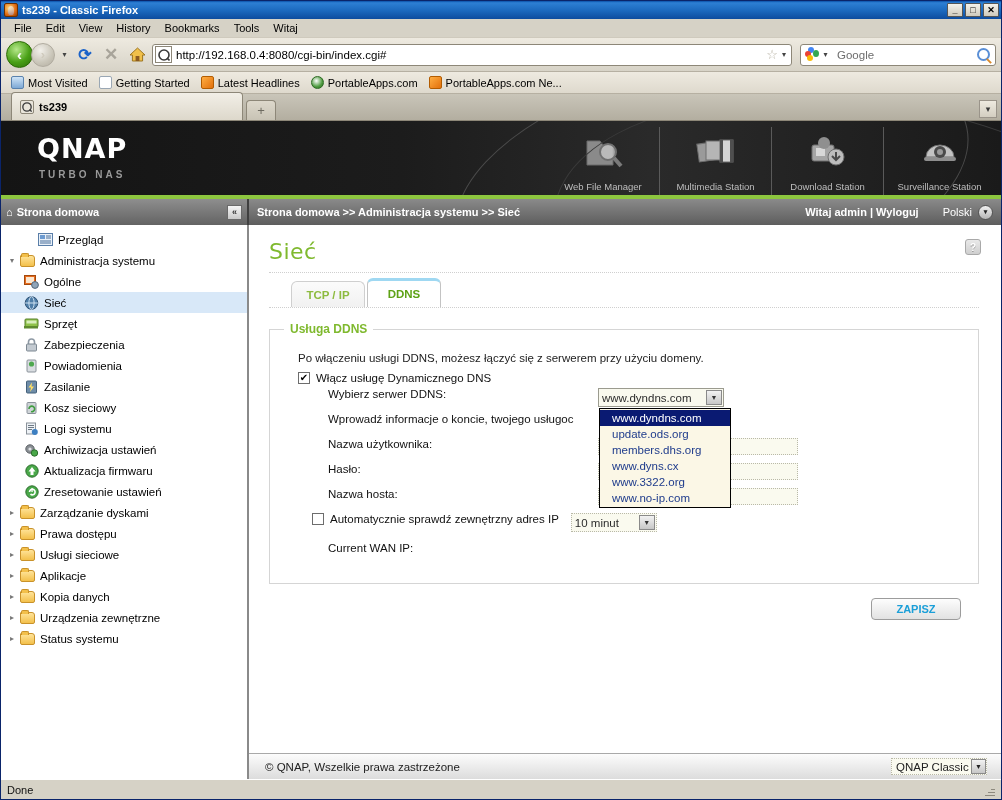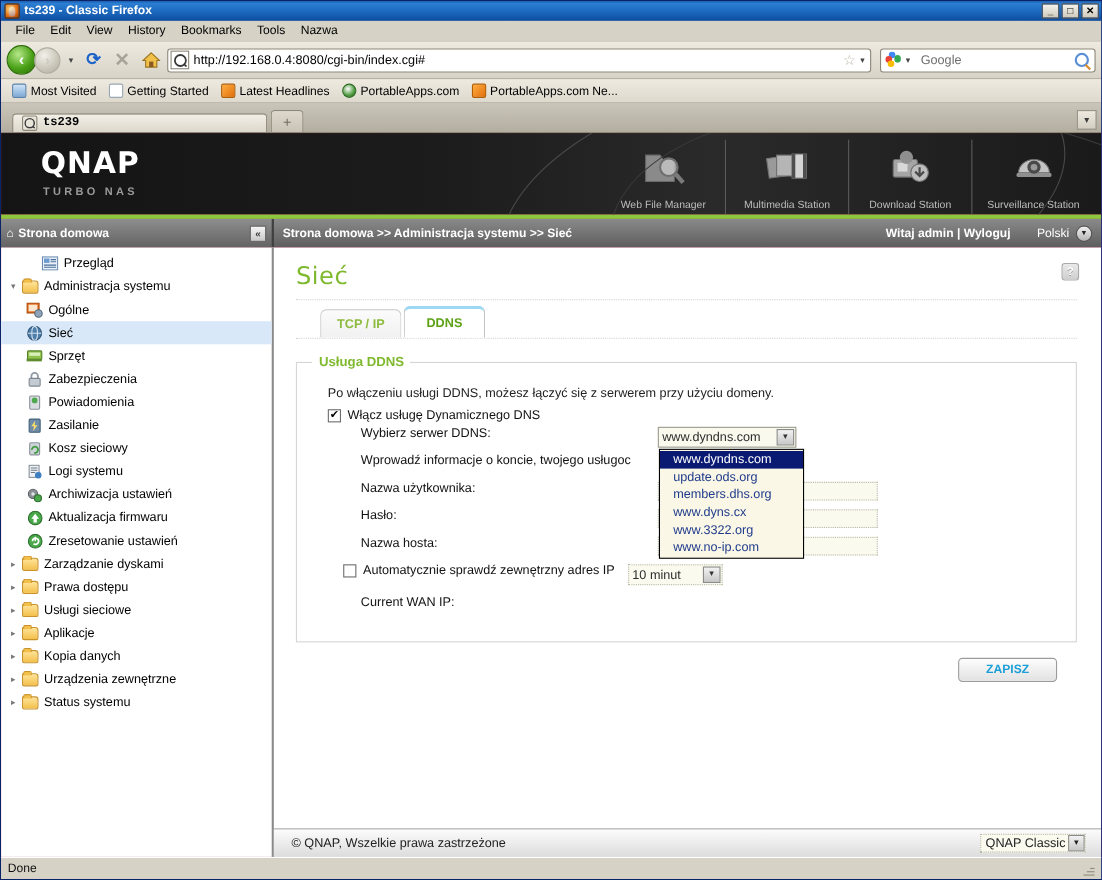--- a/index.html
+++ b/index.html
@@ -72,34 +72,34 @@
     display:flex;align-items:center;gap:3px;padding-left:6px;border-bottom:1px solid #b6b0a2;font-size:11px;}
   .bm{display:flex;align-items:center;gap:4px;padding:1px 4px;}
   .bmi{width:13px;height:13px;border-radius:2px;flex:0 0 auto;}
   .bmi.folder{background:linear-gradient(to bottom,#cfe4f7,#7ea9d5);border:1px solid #5a82ad;}
   .bmi.page{background:#fff;border:1px solid #9aa7b4;}
   .bmi.feed{background:linear-gradient(135deg,#ffae42,#e2700b);border:1px solid #b35c00;}
   .bmi.pa{background:radial-gradient(circle at 40% 35%,#fff,#4e9b3f 60%,#2c6a22);border-radius:50%;border:1px solid #2c6a22;}
 
   .tabstrip{height:26px;background:linear-gradient(to bottom,#c9c5b9,#b3aea0);
     display:flex;align-items:flex-end;padding-left:10px;position:relative;}
-  .tab{height:17px;min-width:232px;background:linear-gradient(to bottom,#f2efe7,#ddd8cb);
+  .tab{height:28px;min-width:232px;background:linear-gradient(to bottom,#f2efe7,#ddd8cb);
     border:1px solid #8d8778;border-bottom:none;border-radius:4px 4px 0 0;
-    display:flex;align-items:center;gap:5px;padding:0 8px;font-size:11px;font-weight:bold;color:#000;font-family:Liberation Mono, monospace;}
+    display:flex;align-items:center;gap:5px;padding:0 8px;font-size:11px;font-weight:bold;color:#000;}
   .tab-ico{width:14px;height:14px;border-radius:2px;background:#e9e5db;border:1px solid #8d8778;
     display:flex;align-items:center;justify-content:center;font-size:9px;}
   .tab-new{width:30px;height:20px;margin-left:3px;background:linear-gradient(to bottom,#ddd8cb,#c8c3b5);
     border:1px solid #8d8778;border-bottom:none;border-radius:4px 4px 0 0;
     display:flex;align-items:center;justify-content:center;color:#6d6a60;font-size:13px;}
   .tab-listbtn{position:absolute;right:4px;bottom:2px;width:18px;height:18px;
     display:flex;align-items:center;justify-content:center;color:#3a3a3a;font-size:9px;
     border:1px solid #9a948a;background:linear-gradient(to bottom,#eeeae0,#d3cec1);}
 
   
-  #page{flex:1 1 auto;background:#be185d;position:relative;overflow:hidden;
+  #page{flex:1 1 auto;background:#000000;position:relative;overflow:hidden;
     border-top:1px solid #8d8778;display:flex;flex-direction:column;}
 
   .qnap-header{height:78px;position:relative;
     background:linear-gradient(to right,#141414 0%,#1c1c1c 40%,#2a2a2a 65%,#1a1a1a 100%);
     border-bottom:4px solid #8dc63f;overflow:hidden;}
   .qnap-header::before{content:"";position:absolute;left:45%;top:-60px;width:520px;height:240px;
     border:1px solid #4a4a4a;border-radius:50%;transform:rotate(-12deg);}
   .qnap-header::after{content:"";position:absolute;left:55%;top:-20px;width:620px;height:300px;
     border:1px solid #3a3a3a;border-radius:50%;transform:rotate(8deg);}
   .qnap-logo{position:absolute;left:36px;top:12px;color:#fff;font-size:27px;font-weight:bold;
@@ -222,21 +222,21 @@
     </div>
   </div>
 
   <div class="menubar">
     <span>File</span>
     <span>Edit</span>
     <span>View</span>
     <span>History</span>
     <span>Bookmarks</span>
     <span>Tools</span>
-    <span>Nazwa</span>
+    <span>Witaj</span>
   </div>
 
   <div class="navbar">
     <div class="nav-back">‹</div>
     <div class="nav-fwd">›</div>
     <div class="nav-drop">▾</div>
     <div class="nav-ico reload">⟳</div>
     <div class="nav-ico stopx">✕</div>
     <div class="nav-ico">
       <svg width="17" height="15" viewBox="0 0 17 15">

